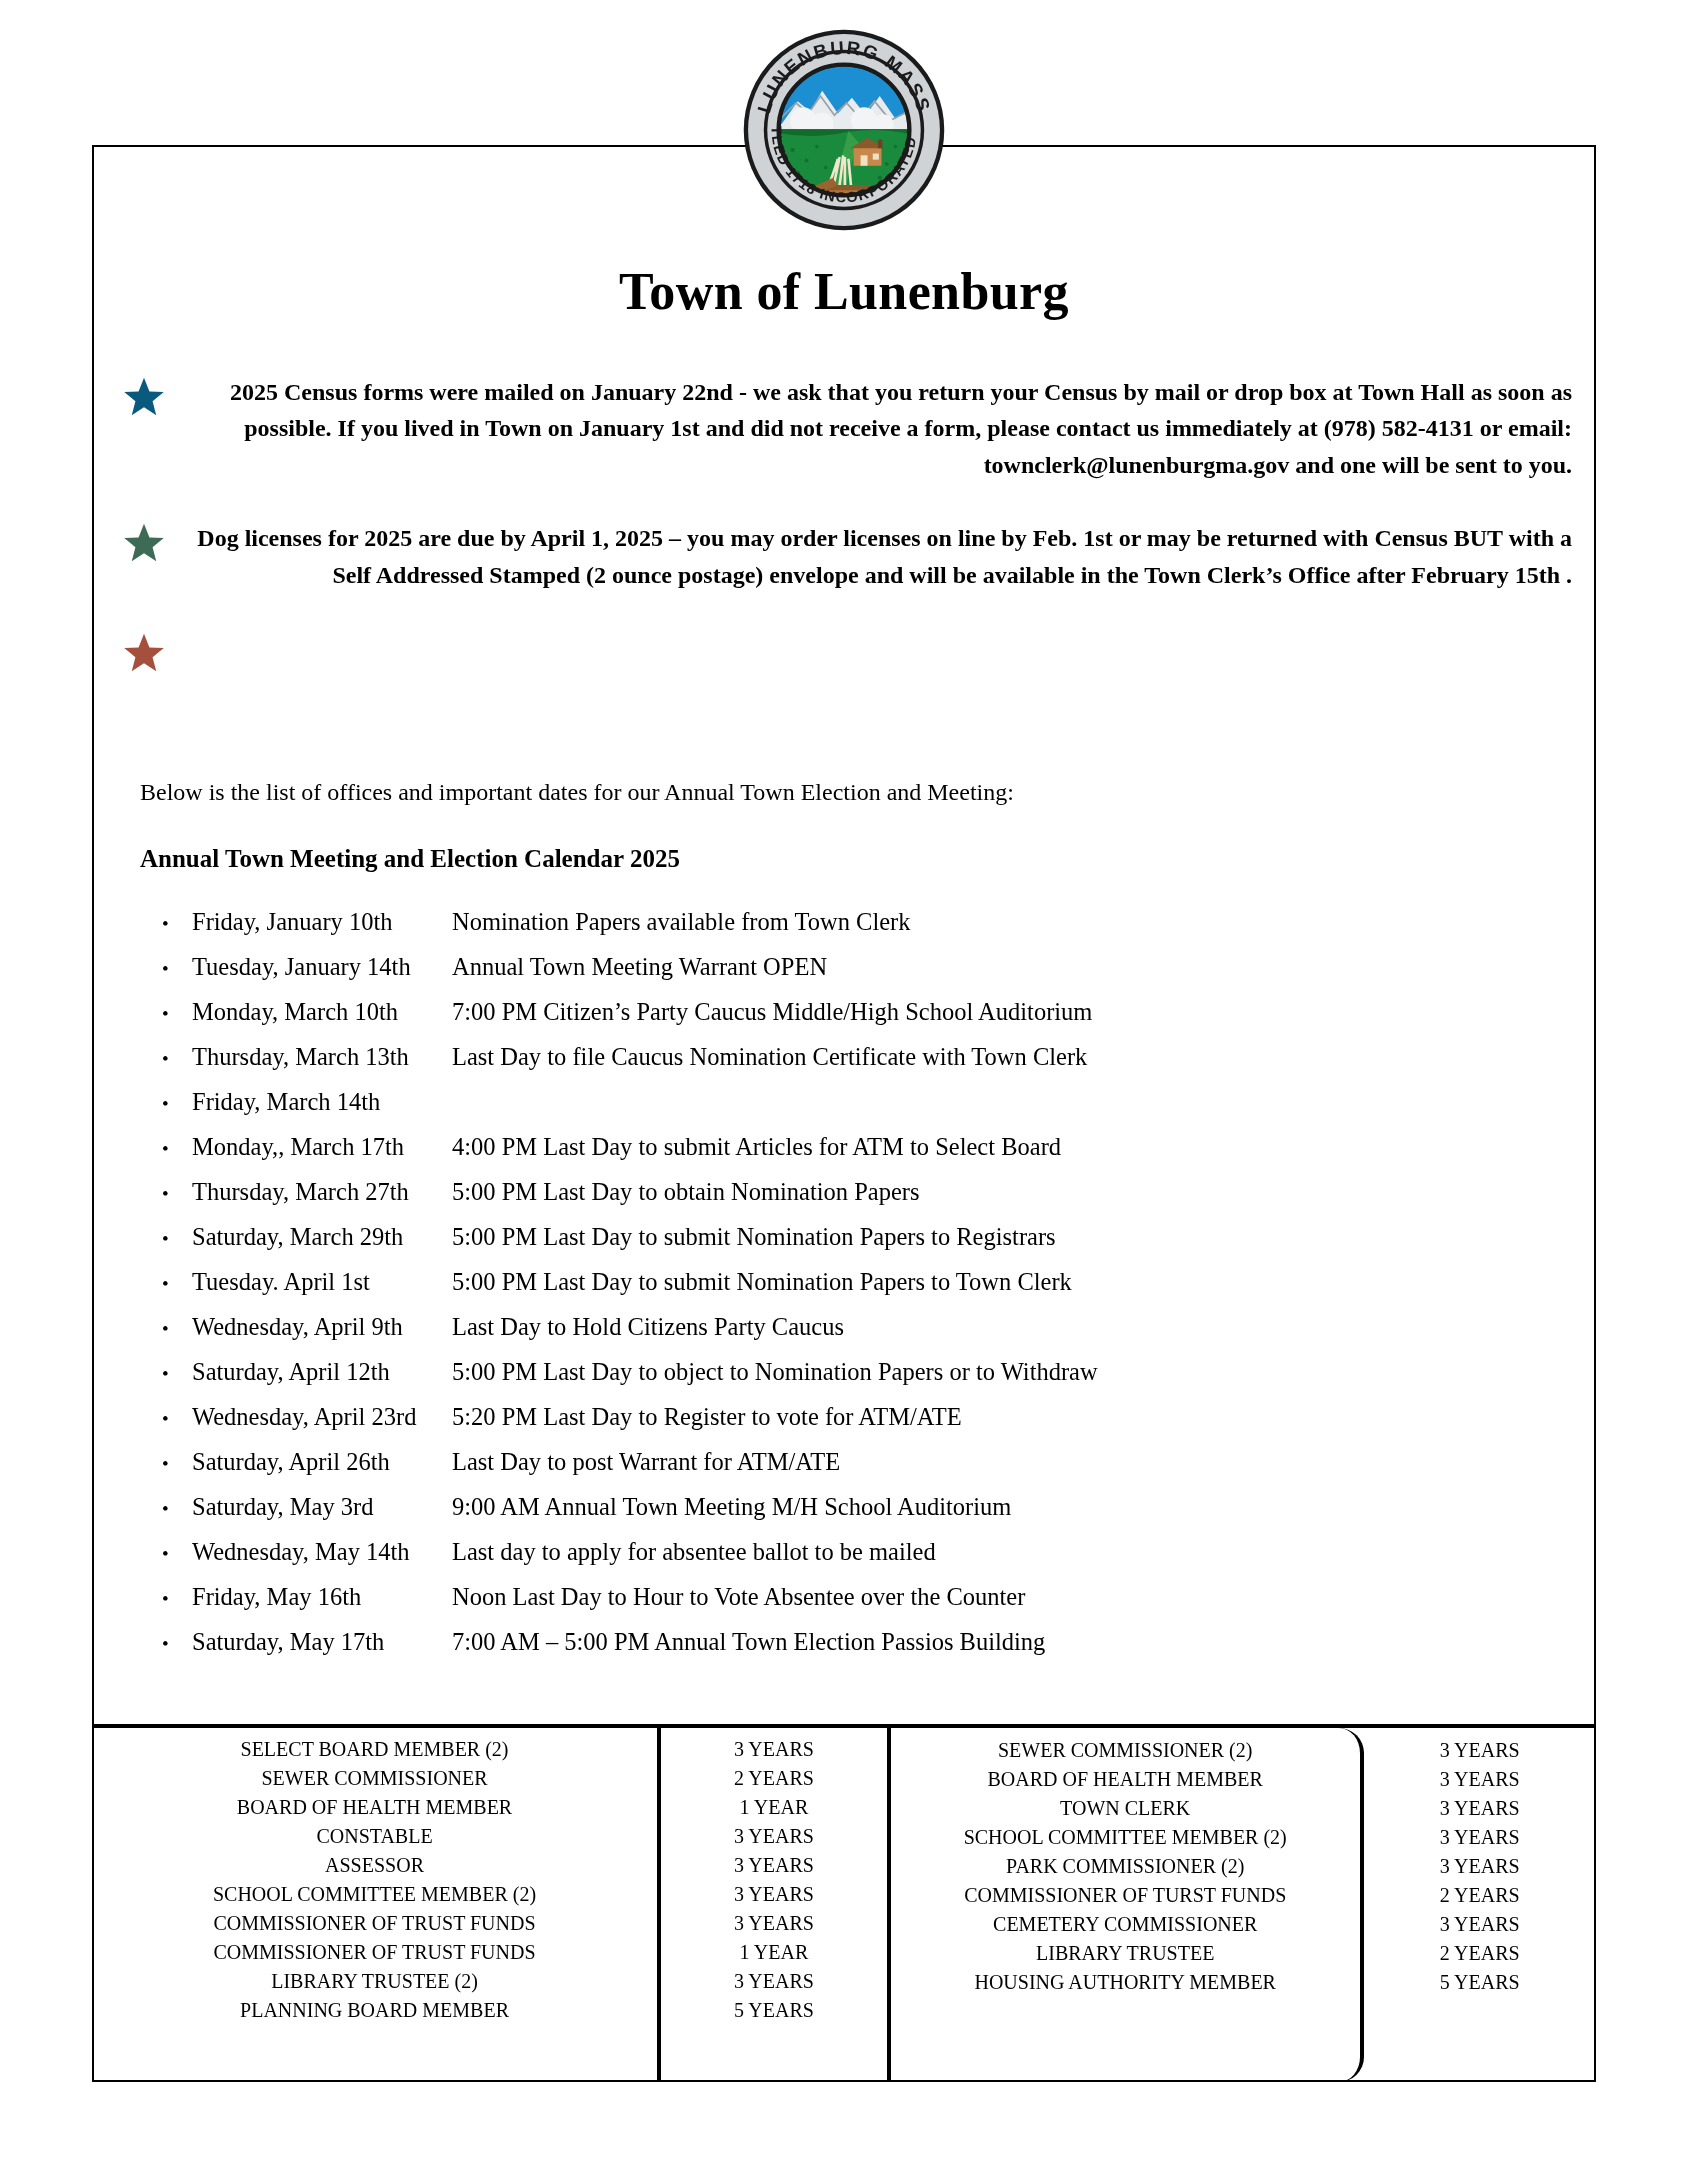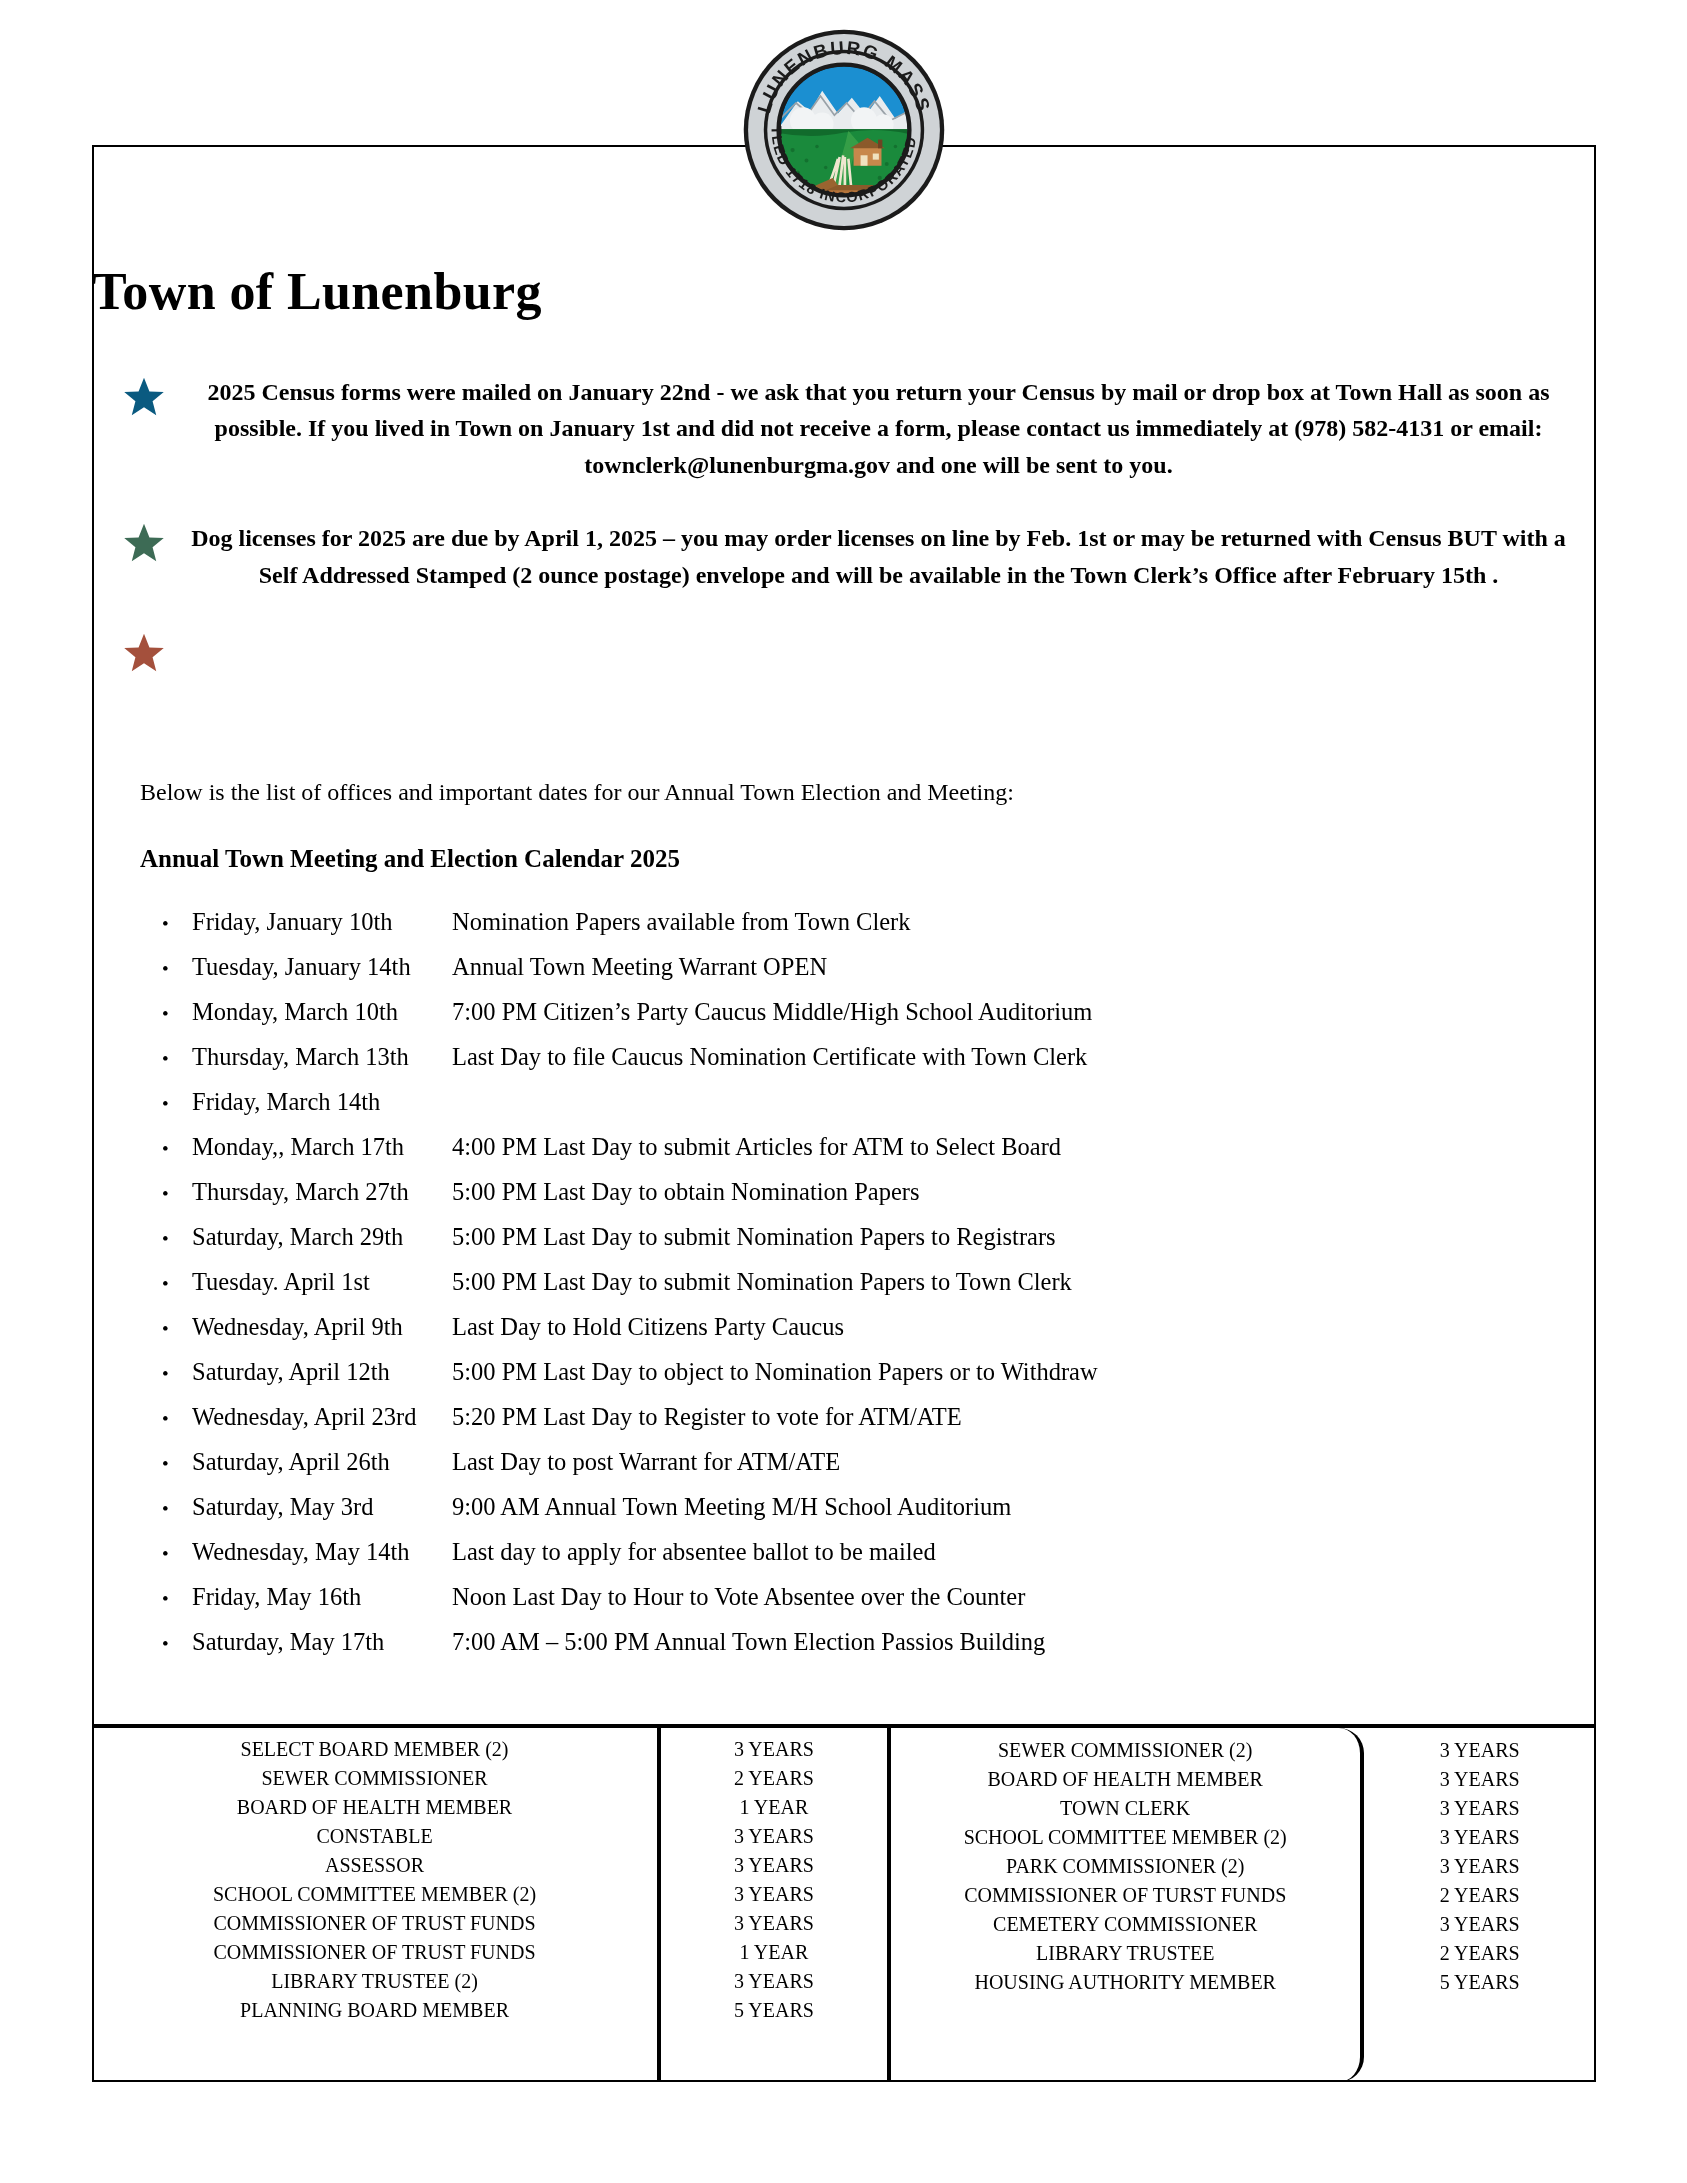--- a/index.html
+++ b/index.html
@@ -43,41 +43,41 @@
     border: 2.6px solid #000000;
     box-sizing: border-box;
   }
 
   
   .doc-title {
     position: absolute;
     left: 92px;
     top: 262px;
     width: 1504px;
-    text-align: left;
+    text-align: center;
     font-size: 52px;
     font-weight: bold;
     letter-spacing: 0.4px;
   }
 
   
   .notices {
     position: absolute;
     left: 122px;
     top: 374px;
     width: 1450px;
   }
   .notice {
     position: relative;
     padding-left: 63px;
     margin-bottom: 37px;
     font-size: 24px;
     font-weight: bold;
     line-height: 1.52;
-    text-align: center;
+    text-align: right;
   }
   .notice-star {
     position: absolute;
     left: 0;
     top: 1.7px;
     width: 44px;
     height: 42px;
   }
   .notice-star svg { display: block; width: 44px; height: 42px; }
 

